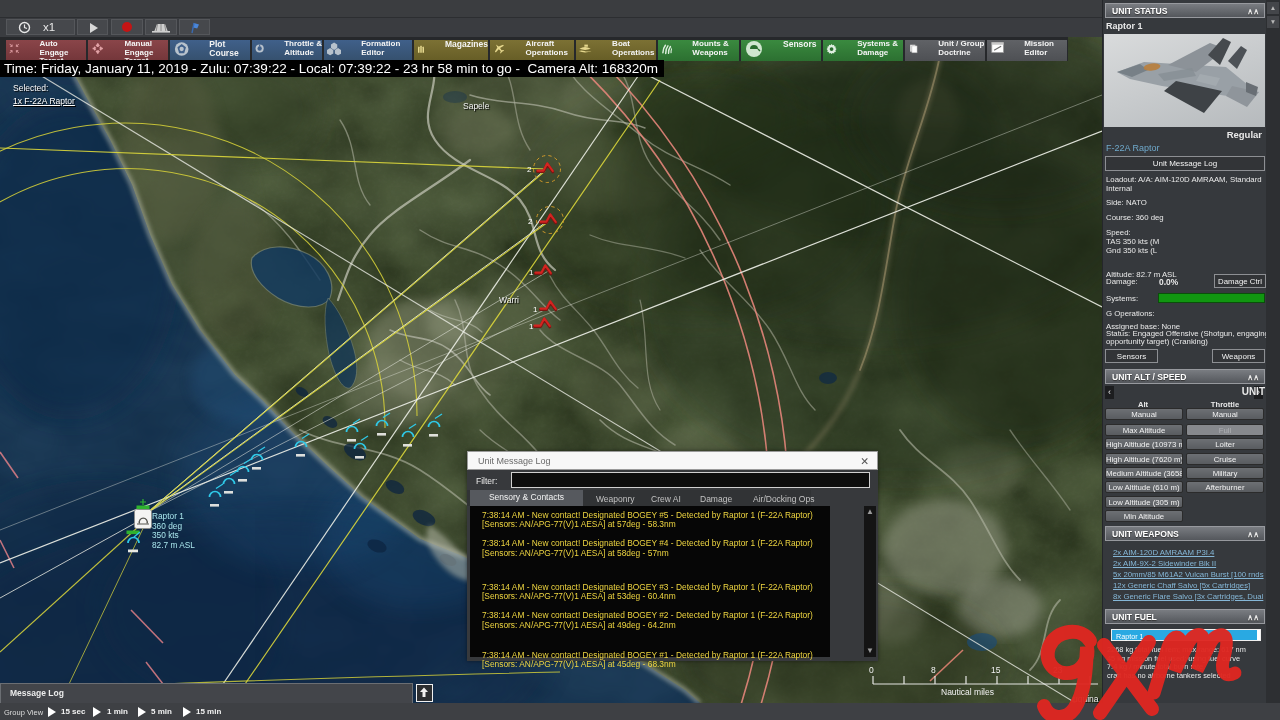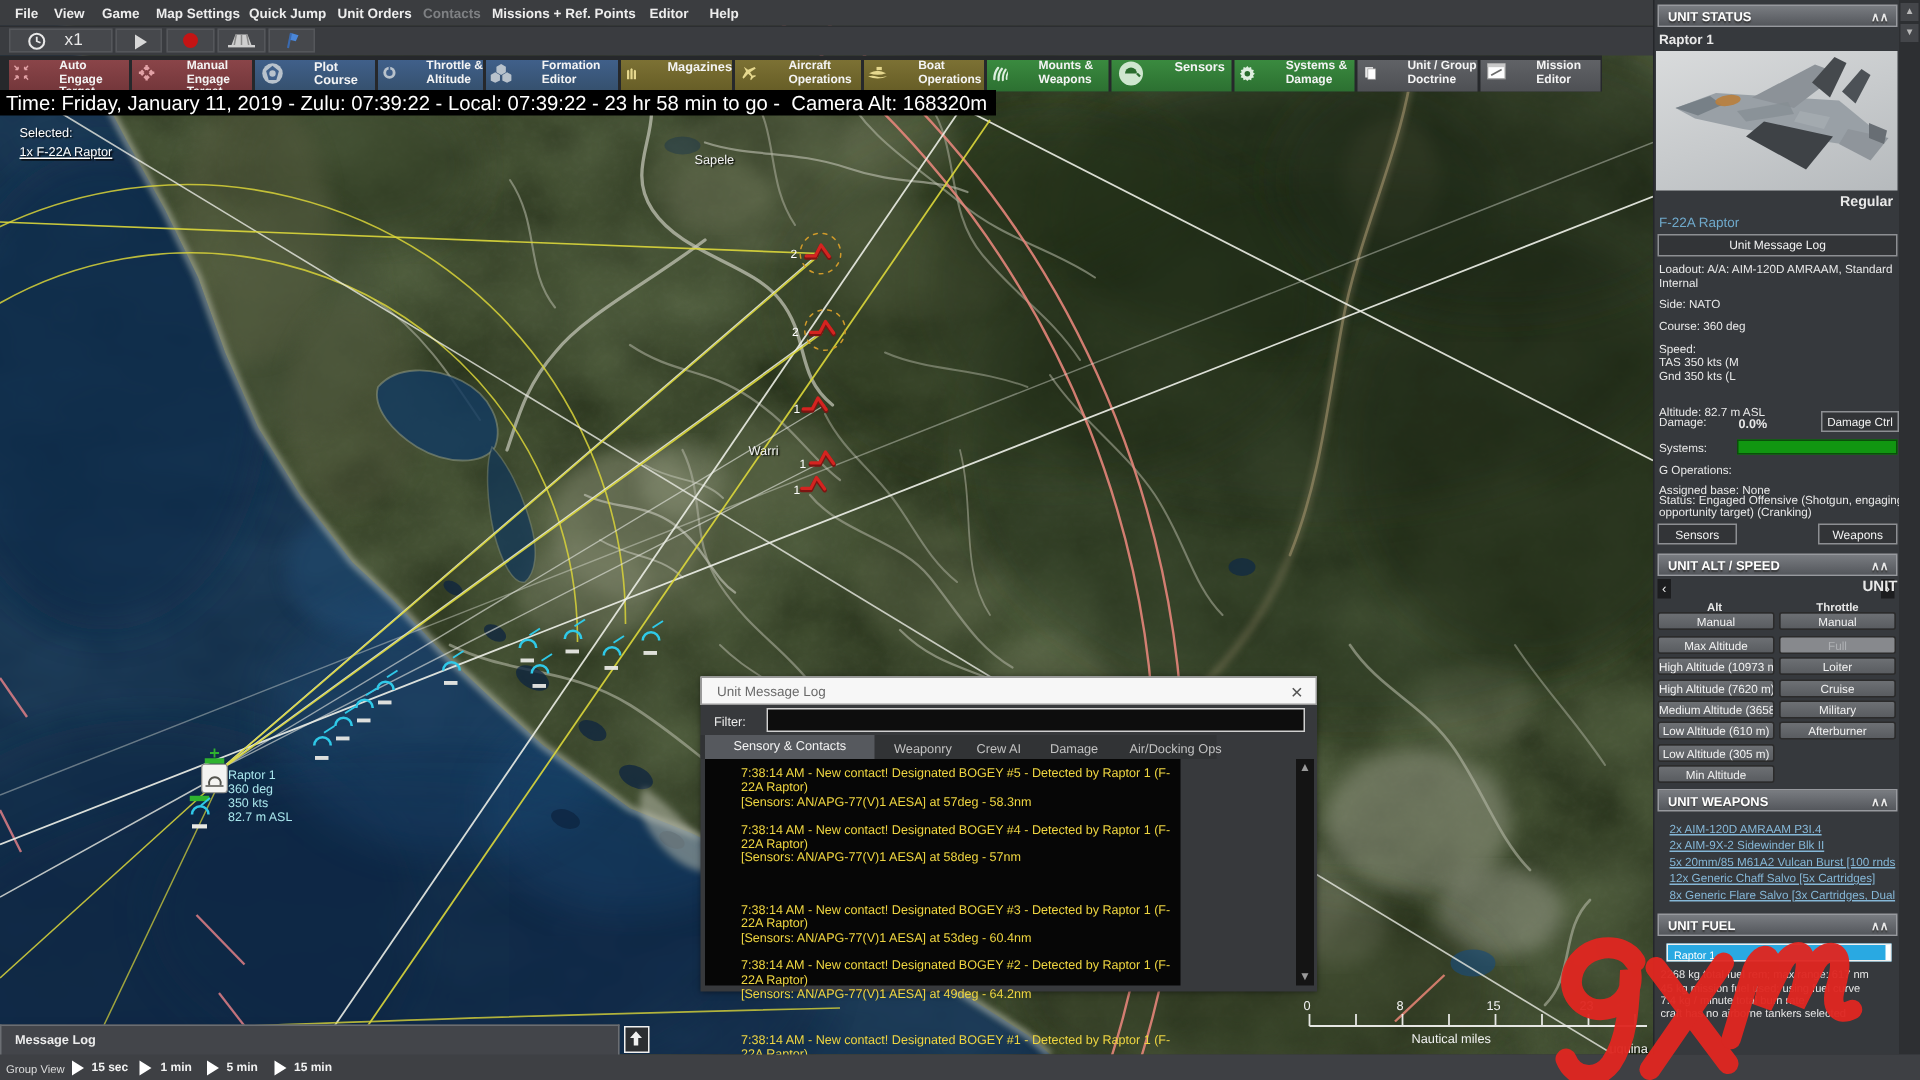--- a/index.html
+++ b/index.html
@@ -308,32 +308,20 @@
         <text x="991" y="673">15</text>
         <text x="1053" y="673">23</text>
 <text x="941" y="695">Nautical miles</text>
 </g>
 </svg>
 
 <div class="abs" style="left:0;top:0;width:1102px;height:17px;background:#3b3d40"></div>
 <div class="abs" style="left:0;top:17px;width:1102px;height:20px;background:#3a3c40;border-top:1px solid #2c2e31"></div>
 <div class="abs" style="left:0;top:37px;width:1068px;height:24px;background:#26282b"></div>
 
-<div id="menu" style="position:absolute;left:0;top:0;width:1102px;height:17px;color:#ededed;font-size:9px;font-weight:700">
-<span class="txt" style="left:10px;top:4px">File</span>
-<span class="txt" style="left:36px;top:4px">View</span>
-<span class="txt" style="left:68px;top:4px">Game</span>
-<span class="txt" style="left:104px;top:4px">Map Settings</span>
-<span class="txt" style="left:166px;top:4px">Quick Jump</span>
-<span class="txt" style="left:225px;top:4px">Unit Orders</span>
-<span class="txt" style="left:282px;top:4px;color:#7e8083">Contacts</span>
-<span class="txt" style="left:328px;top:4px">Missions + Ref. Points</span>
-<span class="txt" style="left:433px;top:4px">Editor</span>
-<span class="txt" style="left:473px;top:4px">Help</span>
-</div>
 
 <div id="row2" style="position:absolute;left:0;top:17px;width:1102px;height:20px">
 <div class="abs" style="left:6px;top:2px;width:69px;height:16px;background:#46484c;border:1px solid #55575b;display:flex;align-items:center">
   <svg width="13" height="13" style="margin-left:11px" viewBox="0 0 13 13">
           <circle cx="6.5" cy="6.5" r="5" fill="none" stroke="#e8e8e8" stroke-width="1.4"></circle>
           <path d="M6.5,3.5 L6.5,6.5 L9,7.5" stroke="#e8e8e8" stroke-width="1.2" fill="none"></path>
         </svg>
   <span style="color:#e8e8e8;font-size:11.5px;margin-left:12px">x1</span>
 </div>
 <div class="abs" style="left:77px;top:2px;width:31px;height:16px;background:#46484c;border:1px solid #55575b">
@@ -488,21 +476,21 @@
  </div>
  <div class="txt" style="left:9px;top:25px;font-size:8.5px;color:#ececec">Filter:</div>
  <div class="abs" style="left:44px;top:21px;width:359px;height:16px;background:#0d0d0d;border:1px solid #d0d0d0"></div>
  <div class="abs" style="left:0;top:39px;width:344px;height:16px;background:#313335">
    <div class="abs" style="left:3px;top:0;width:113px;height:16px;background:#56595e;color:#f4f4f4;font-size:8.5px;text-align:center;line-height:15px">Sensory &amp; Contacts</div>
    <div class="txt" style="left:129px;top:4px;font-size:8.5px;color:#c2c2c2">Weaponry</div>
    <div class="txt" style="left:184px;top:4px;font-size:8.5px;color:#c2c2c2">Crew AI</div>
    <div class="txt" style="left:233px;top:4px;font-size:8.5px;color:#c2c2c2">Damage</div>
    <div class="txt" style="left:286px;top:4px;font-size:8.5px;color:#c2c2c2">Air/Docking Ops</div>
  </div>
- <div class="abs" style="left:3px;top:55px;width:317px;height:151px;background:#060606;color:#eed541;font-size:8.4px;line-height:9.4px;padding:5px 0 0 24px">
+ <div class="abs" style="left:3px;top:55px;width:360px;height:151px;background:#060606;color:#eed541;font-size:8.4px;line-height:9.4px;padding:5px 0 0 12px">
    <div style="margin-bottom:9.4px">7:38:14 AM - New contact! Designated BOGEY #5 - Detected by Raptor 1 (F-22A Raptor)<br>[Sensors: AN/APG-77(V)1 AESA] at 57deg - 58.3nm</div>
    <div style="margin-bottom:25px">7:38:14 AM - New contact! Designated BOGEY #4 - Detected by Raptor 1 (F-22A Raptor)<br>[Sensors: AN/APG-77(V)1 AESA] at 58deg - 57nm</div>
    <div style="margin-bottom:9.4px">7:38:14 AM - New contact! Designated BOGEY #3 - Detected by Raptor 1 (F-22A Raptor)<br>[Sensors: AN/APG-77(V)1 AESA] at 53deg - 60.4nm</div>
    <div style="margin-bottom:21px">7:38:14 AM - New contact! Designated BOGEY #2 - Detected by Raptor 1 (F-22A Raptor)<br>[Sensors: AN/APG-77(V)1 AESA] at 49deg - 64.2nm</div>
    <div>7:38:14 AM - New contact! Designated BOGEY #1 - Detected by Raptor 1 (F-22A Raptor)<br>[Sensors: AN/APG-77(V)1 AESA] at 45deg - 68.3nm</div>
  </div>
  <div class="abs" style="left:397px;top:55px;width:12px;height:151px;background:#141414">
    <div style="color:#9a9a9a;font-size:8px;text-align:center;line-height:12px">▲</div>
    <div class="abs" style="left:0;bottom:0;width:12px;color:#9a9a9a;font-size:8px;text-align:center;line-height:12px">▼</div>
  </div>

